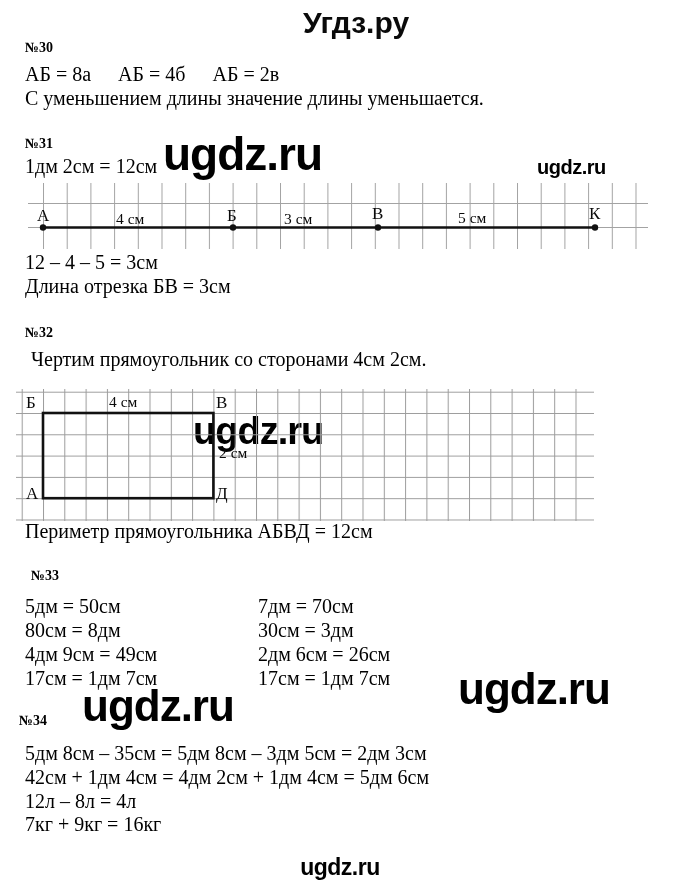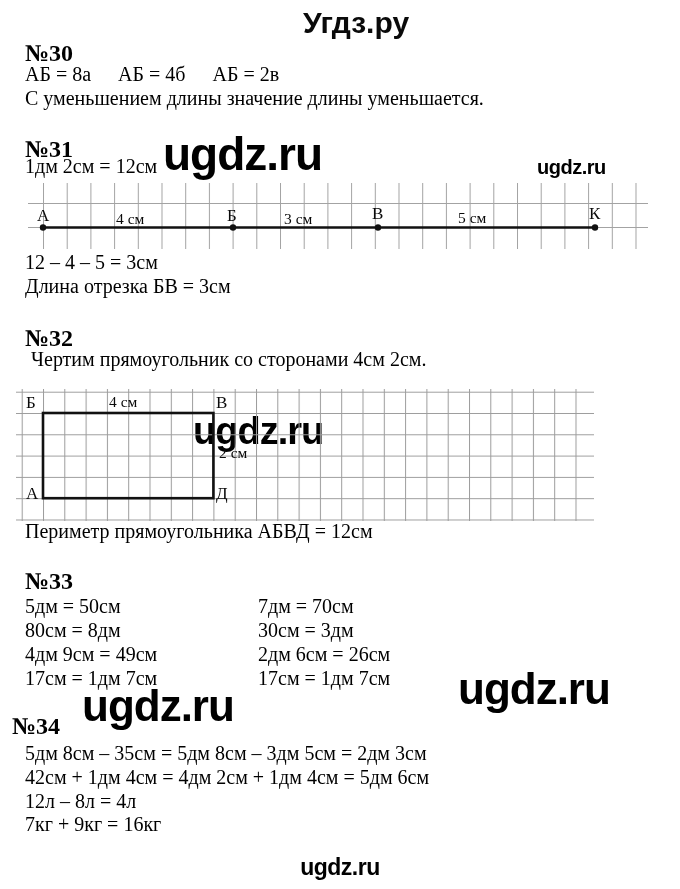--- a/index.html
+++ b/index.html
@@ -5,21 +5,21 @@
   html,body{margin:0;padding:0;background:#fff;}
   .page{
     position:relative;width:680px;height:889px;background:#ffffff;
     font-family:"Liberation Serif", serif;color:#000;overflow:hidden;
   }
   .abs{position:absolute;}
   .site-header{
     left:16px;top:6px;width:680px;text-align:center;
     font-family:"Liberation Sans", sans-serif;font-weight:700;font-size:30px;color:#0a0a0a;
   }
-  .num-label{font-weight:700;font-size:24px;}
+  .num-label{font-weight:700;font-size:14px;}
   .body-text{font-size:20px;white-space:nowrap;}
   .eq-group span{margin-right:27px;}
   .watermark{
     font-family:"Liberation Sans", sans-serif;font-weight:700;color:#000000;
     letter-spacing:-1px;white-space:nowrap;line-height:1;
   }
   .wm-31-big{left:163px;top:131px;font-size:46px;}
   .wm-31-small{left:537px;top:157px;font-size:20px;letter-spacing:-0.5px;}
   .wm-32{left:193px;top:412px;font-size:38px;}
   .wm-33-left{left:82px;top:684px;font-size:44px;}
@@ -91,42 +91,42 @@
     <text x="10" y="19" font-size="17">Б</text>
     <text x="200" y="19" font-size="17">В</text>
     <text x="10" y="110" font-size="17">А</text>
     <text x="200" y="110" font-size="17">Д</text>
     <text x="93" y="18" font-size="15.5">4 см</text>
     <text x="203" y="69" font-size="15.5">2 см</text>
   </svg>
 
   <div class="abs body-text" style="left:25px;top:520px;">Периметр прямоугольника АБВД = 12см</div>
 
-  <div class="abs num-label" style="left:25px;top:568px;">№33</div>
+  <div class="abs num-label" style="left:31px;top:568px;">№33</div>
   <div class="abs row33" style="top:595px;">
     <span class="col-left">5дм = 50см</span>
     <span class="col-right">7дм = 70см</span>
   </div>
   <div class="abs row33" style="top:619px;">
     <span class="col-left">80см = 8дм</span>
     <span class="col-right">30см = 3дм</span>
   </div>
   <div class="abs row33" style="top:643px;">
     <span class="col-left">4дм 9см = 49см</span>
     <span class="col-right">2дм 6см = 26см</span>
   </div>
   <div class="abs row33" style="top:667px;">
     <span class="col-left">17см = 1дм 7см</span>
     <span class="col-right">17см = 1дм 7см</span>
   </div>
 
   <div class="abs watermark wm-33-left">ugdz.ru</div>
   <div class="abs watermark wm-33-right">ugdz.ru</div>
 
-  <div class="abs num-label" style="left:12px;top:713px;">№34</div>
+  <div class="abs num-label" style="left:19px;top:713px;">№34</div>
   <div class="abs body-text" style="left:25px;top:742px;">5дм 8см – 35см = 5дм 8см – 3дм 5см = 2дм 3см</div>
   <div class="abs body-text" style="left:25px;top:766px;">42см + 1дм 4см = 4дм 2см + 1дм 4см = 5дм 6см</div>
   <div class="abs body-text" style="left:25px;top:790px;">12л – 8л = 4л</div>
   <div class="abs body-text" style="left:25px;top:813px;">7кг + 9кг = 16кг</div>
 
   <div class="abs watermark footer-wm">ugdz.ru</div>
 
 </div>
 
 </body></html>

